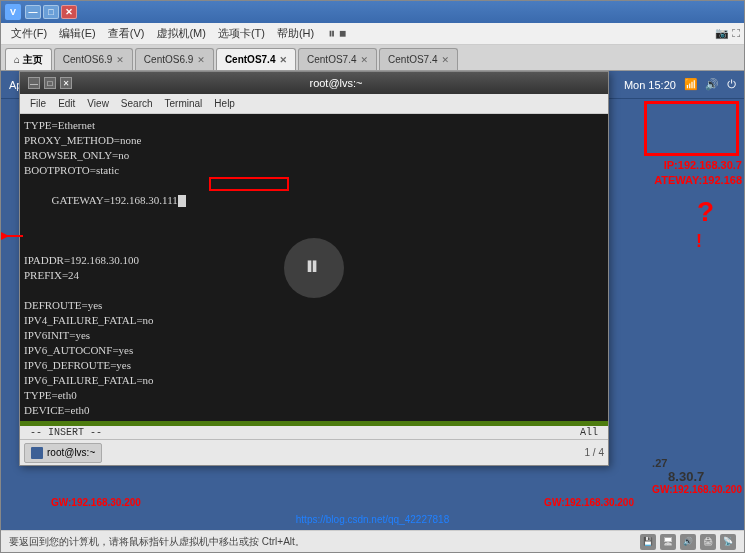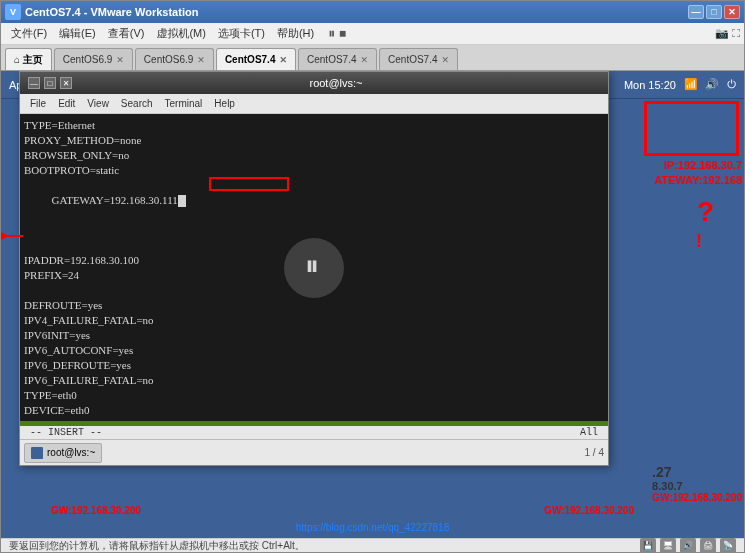--- a/index.html
+++ b/index.html
@@ -262,21 +262,21 @@
     }
     .taskbar-item .task-icon {
       width: 12px; height: 12px;
       background: #3d6096;
       margin-right: 4px; border-radius: 1px;
     }
 
     
     .vmware-statusbar {
       background: #e8e8e8;
-      height: 14px;
+      height: 22px;
       display: flex;
       align-items: center;
       padding: 0 8px;
       border-top: 1px solid #ccc;
       font-size: 10px;
       color: #444;
       flex-shrink: 0;
     }
     .statusbar-icons {
       margin-left: auto;
@@ -308,21 +308,20 @@
       letter-spacing: 4px;
     }
   </style>
 </head>
 <body>
 
 <div class="vmware-window">
 
   <div class="vmware-titlebar">
     <div class="title-icon">V</div>
-    <span class="title-text">CentOS7.4 - VMware Workstation</span>
     <div class="win-controls">
       <div class="win-btn minimize">—</div>
       <div class="win-btn maximize">□</div>
       <div class="win-btn close">✕</div>
     </div>
   </div>
 
   <div class="vmware-menubar">
     <span class="menu-item">文件(F)</span>
     <span class="menu-item">编辑(E)</span>
@@ -461,22 +460,22 @@
       <div style="position:absolute; top:88px; right:2px; color:red; font-size:11px; font-weight:bold;">IP:192.168.30.7</div>
 
       <div style="position:absolute; top:103px; right:2px; color:red; font-size:11px; font-weight:bold;text-align:right;">
         <span>ATEWAY:192.168</span>
       </div>
 
       <div style="position:absolute; top:125px; right:30px; color:red; font-size:28px; font-weight:bold;">?</div>
       <div style="position:absolute; top:160px; right:42px; color:red; font-size:18px; font-weight:bold;">!</div>
 
       <div style="position:absolute; bottom:35px; right:2px; color:red; font-size:10px; font-weight:bold;">
-        <div style="color:#333; font-size:14px;">.27</div>
-        <div style="color:#333; font-size:11px;">8.30.7</div>
+        <div style="color:#333; font-size:11px;">.27</div>
+        <div style="color:#333; font-size:13px;margin-left:16px;">8.30.7</div>
         <div>GW:192.168.30.200</div>
       </div>
     </div>
 
     <div style="position:absolute; bottom:22px; left:50px; right:110px; display:flex; justify-content:space-between; pointer-events:none;">
       <span style="color:red; font-size:10px; font-weight:bold;">GW:192.168.30.200</span>
       <span style="color:red; font-size:10px; font-weight:bold;">GW:192.168.30.200</span>
     </div>
 
     <div style="position:absolute; bottom:5px; left:50%; transform:translateX(-50%); color:#2080ff; font-size:10px; pointer-events:none;">https://blog.csdn.net/qq_42227818</div>

